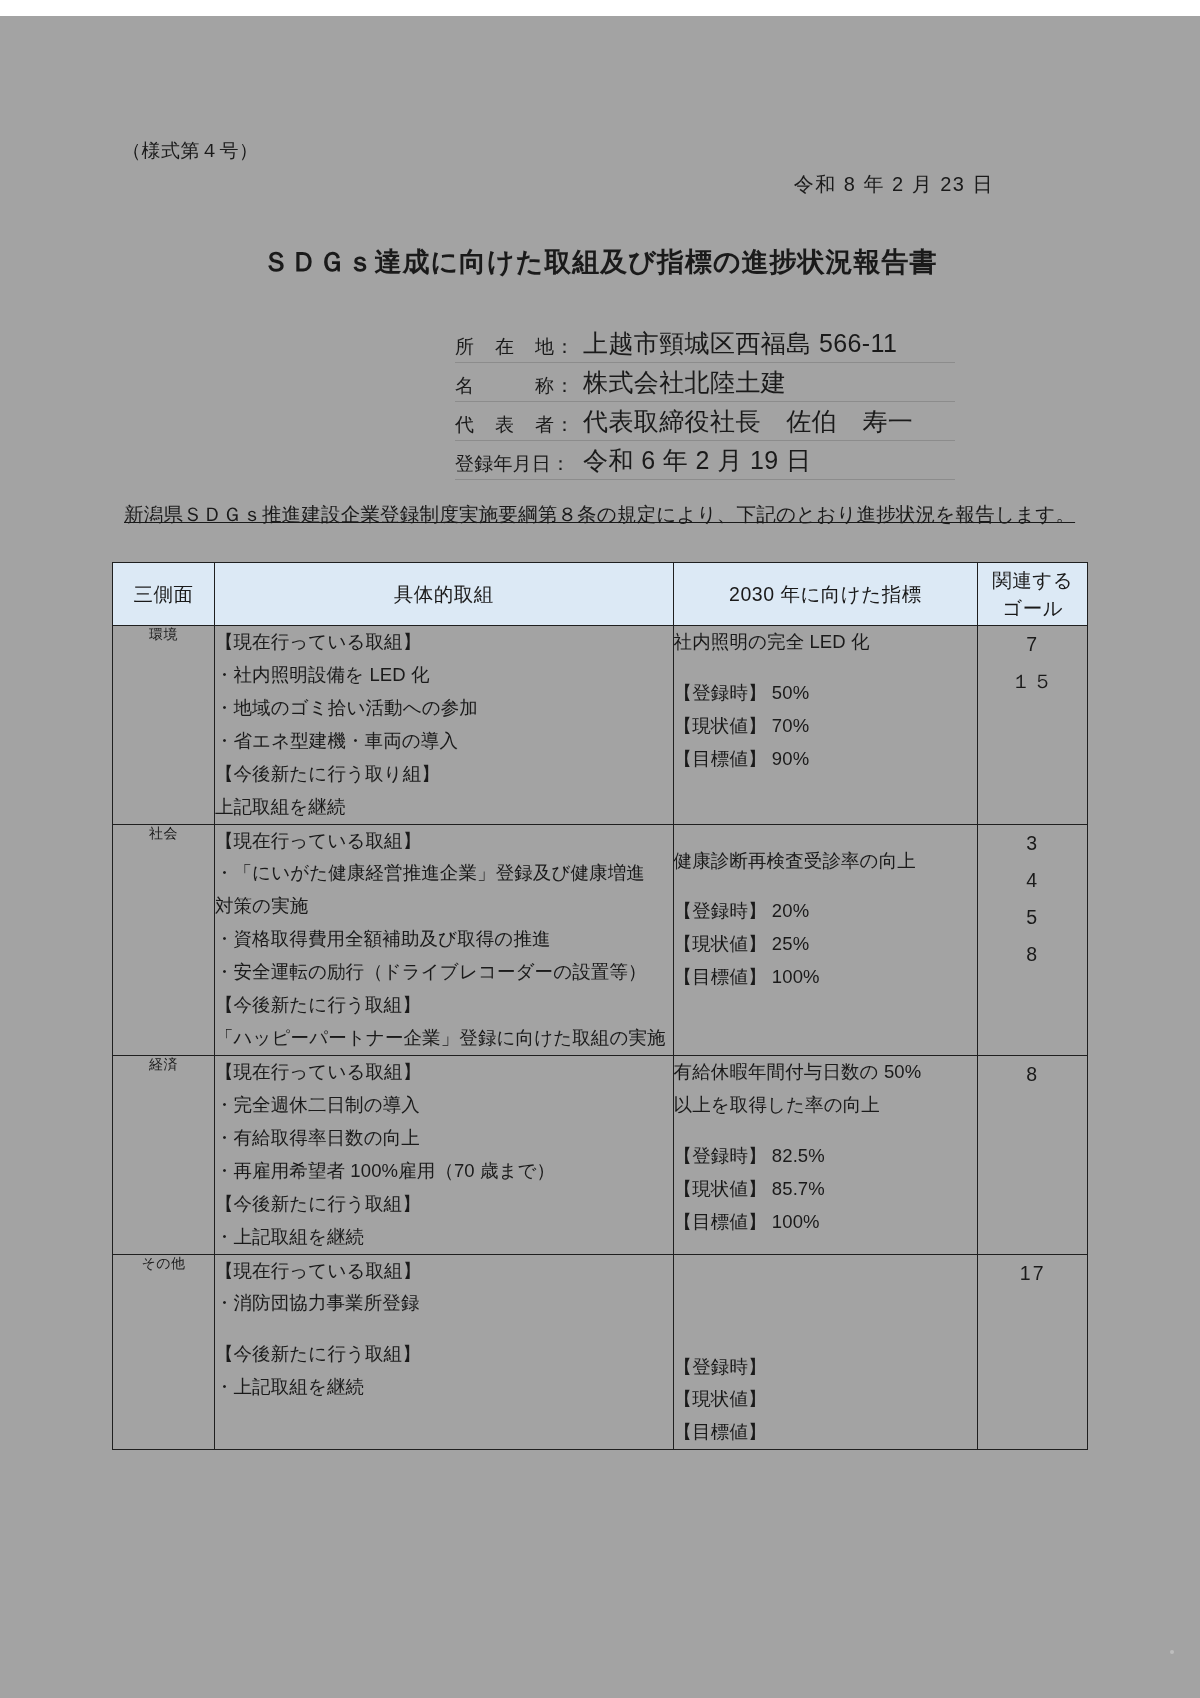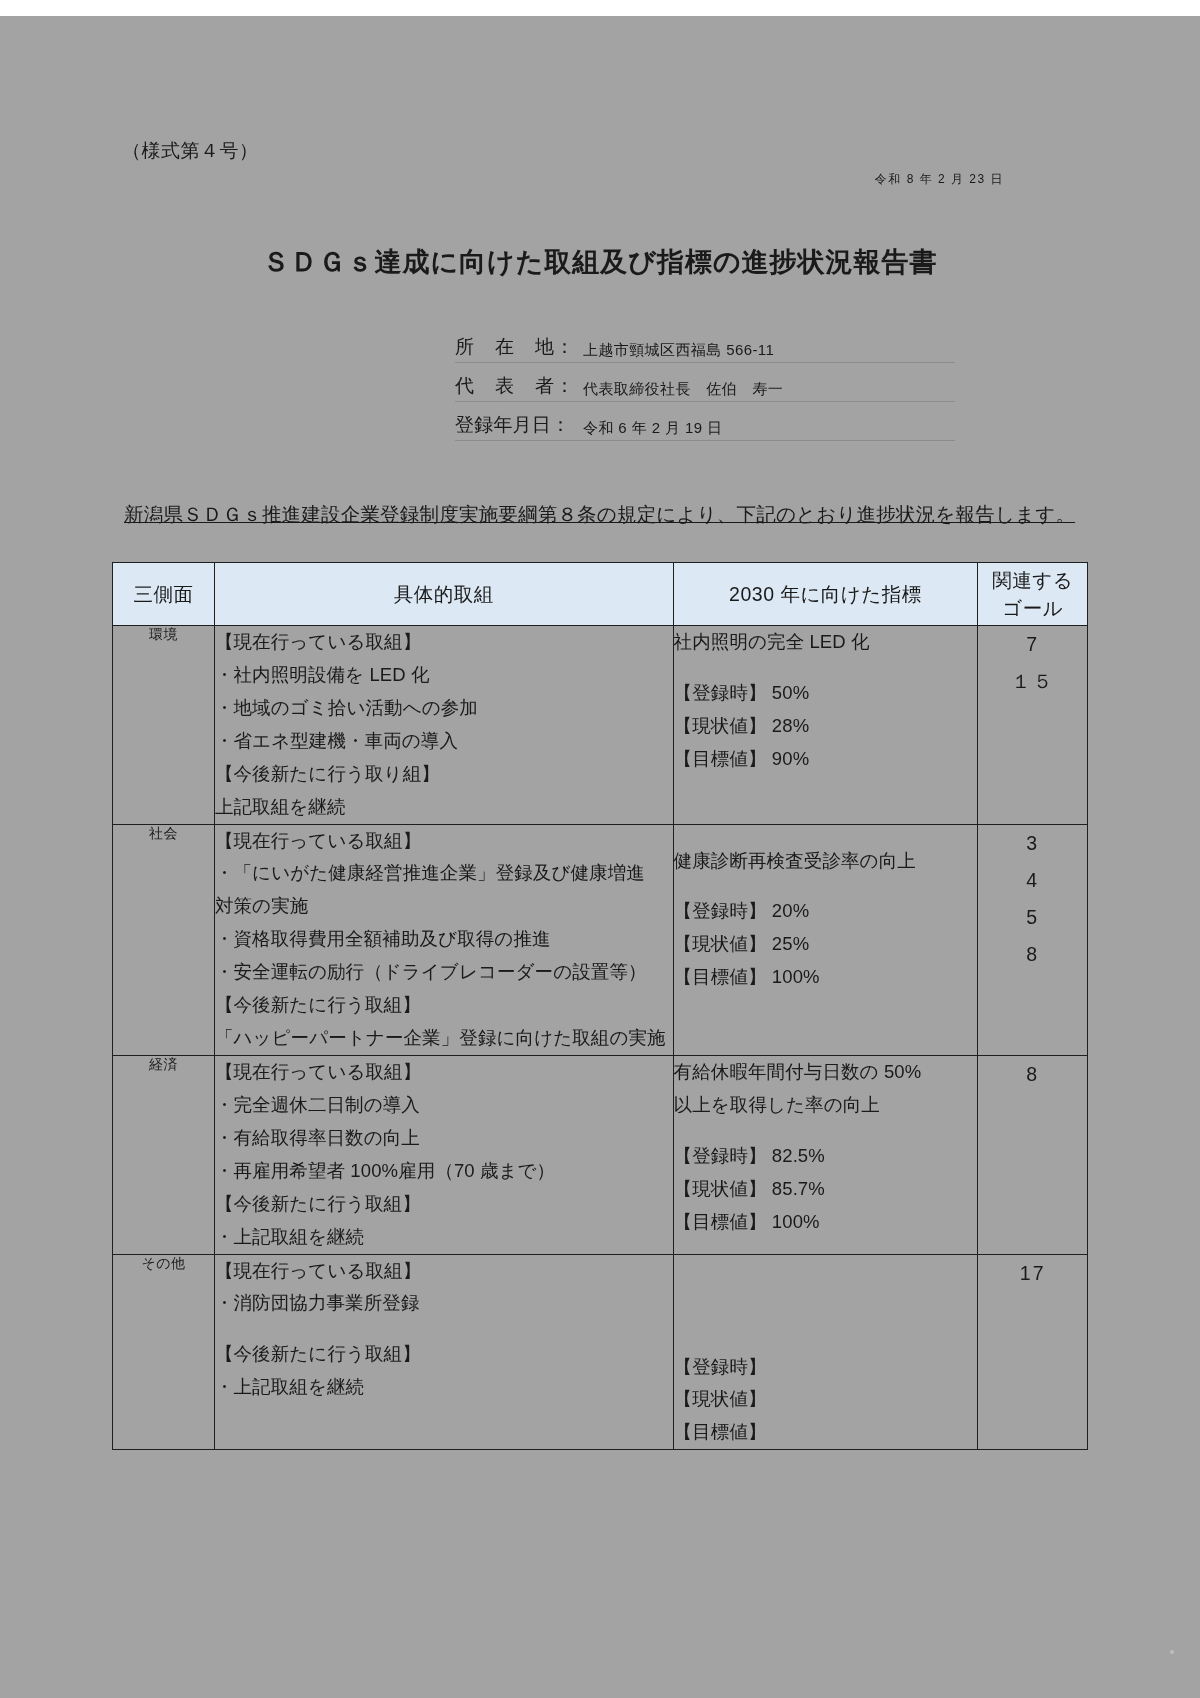--- a/index.html
+++ b/index.html
@@ -27,23 +27,23 @@
   }
   .form-no {
     position: absolute;
     left: 122px;
     top: 122px;
     font-size: 19px;
     letter-spacing: 0.5px;
   }
   .date-line {
     position: absolute;
-    right: 196px;
+    right: 206px;
     top: 155px;
-    font-size: 12px;
+    font-size: 20px;
     letter-spacing: 1.5px;
     white-space: nowrap;
   }
   .doc-title {
     position: absolute;
     left: 0;
     right: 0;
     top: 228px;
     text-align: center;
     font-size: 27px;
@@ -64,21 +64,21 @@
     padding-bottom: 2px;
   }
   .info-label {
     width: 128px;
     font-size: 19px;
     white-space: nowrap;
     letter-spacing: 1px;
   }
   .info-label.tight { letter-spacing: 0.2px; }
   .info-value {
-    font-size: 15px;
+    font-size: 25px;
     letter-spacing: 0.4px;
   }
   .intro {
     position: absolute;
     left: 124px;
     top: 485px;
     font-size: 19.5px;
     letter-spacing: 0.2px;
     white-space: nowrap;
     text-decoration: underline;
@@ -160,20 +160,24 @@
     <div class="form-no">（様式第４号）</div>
 
     <div class="date-line">令和 8 年 2 月 23 日</div>
 
     <div class="doc-title">ＳＤＧｓ達成に向けた取組及び指標の進捗状況報告書</div>
 
     <div class="info-block">
       <div class="info-row">
         <span class="info-label">所　在　地：</span>
         <span class="info-value">上越市頸城区西福島 566-11</span>
+      </div>
+      <div class="info-row">
+        <span class="info-label">名　　　称：</span>
+        <span class="info-value">株式会社北陸土建</span>
       </div>
       <div class="info-row">
         <span class="info-label">代　表　者：</span>
         <span class="info-value">代表取締役社長　佐伯　寿一</span>
       </div>
       <div class="info-row">
         <span class="info-label tight">登録年月日：</span>
         <span class="info-value">令和 6 年 2 月 19 日</span>
       </div>
     </div>
@@ -207,21 +211,21 @@
             <span class="ln">・社内照明設備を LED 化</span>
             <span class="ln">・地域のゴミ拾い活動への参加</span>
             <span class="ln">・省エネ型建機・車両の導入</span>
             <span class="ln">【今後新たに行う取り組】</span>
             <span class="ln">上記取組を継続</span>
           </td>
           <td class="indicator">
             <span class="ln">社内照明の完全 LED 化</span>
             <span class="ln spacer"></span>
             <span class="ln">【登録時】 50%</span>
-            <span class="ln">【現状値】 28%</span>
+            <span class="ln">【現状値】 70%</span>
             <span class="ln">【目標値】 90%</span>
           </td>
           <td class="goals">
             <span class="ln">7</span>
             <span class="ln">１５</span>
           </td>
         </tr>
 
         <tr>
           <td class="aspect">社会</td>

